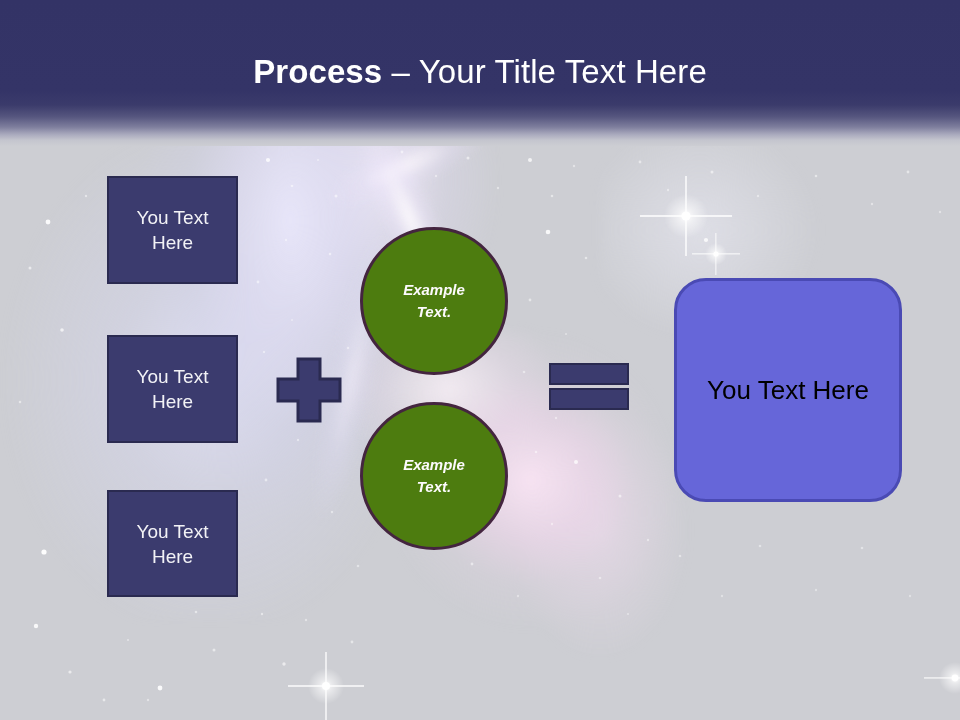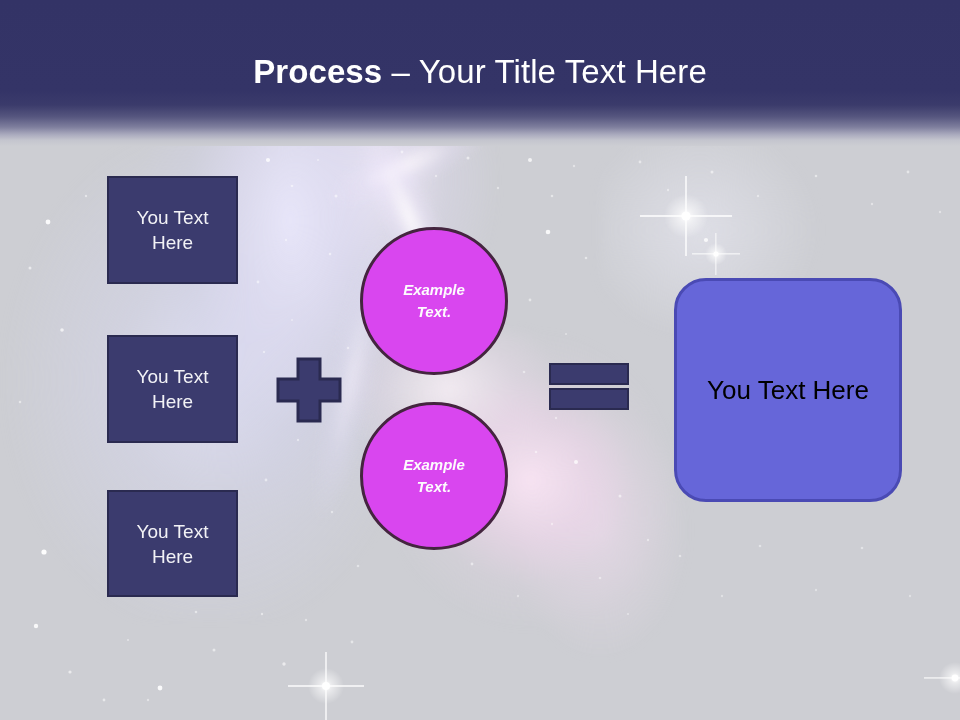--- a/index.html
+++ b/index.html
@@ -153,21 +153,21 @@
     top: 357px;
     width: 66px;
     height: 66px;
   }
   .plus svg { display: block; }
 
   
   .circle {
     position: absolute;
     border-radius: 50%;
-    background: #d946ef;
+    background: #4d7c0f;
     border: 3px solid #44253f;
     box-sizing: border-box;
     display: flex;
     align-items: center;
     justify-content: center;
     text-align: center;
     color: #fdfbfd;
     font-size: 15px;
     line-height: 22px;
     font-weight: bold;

